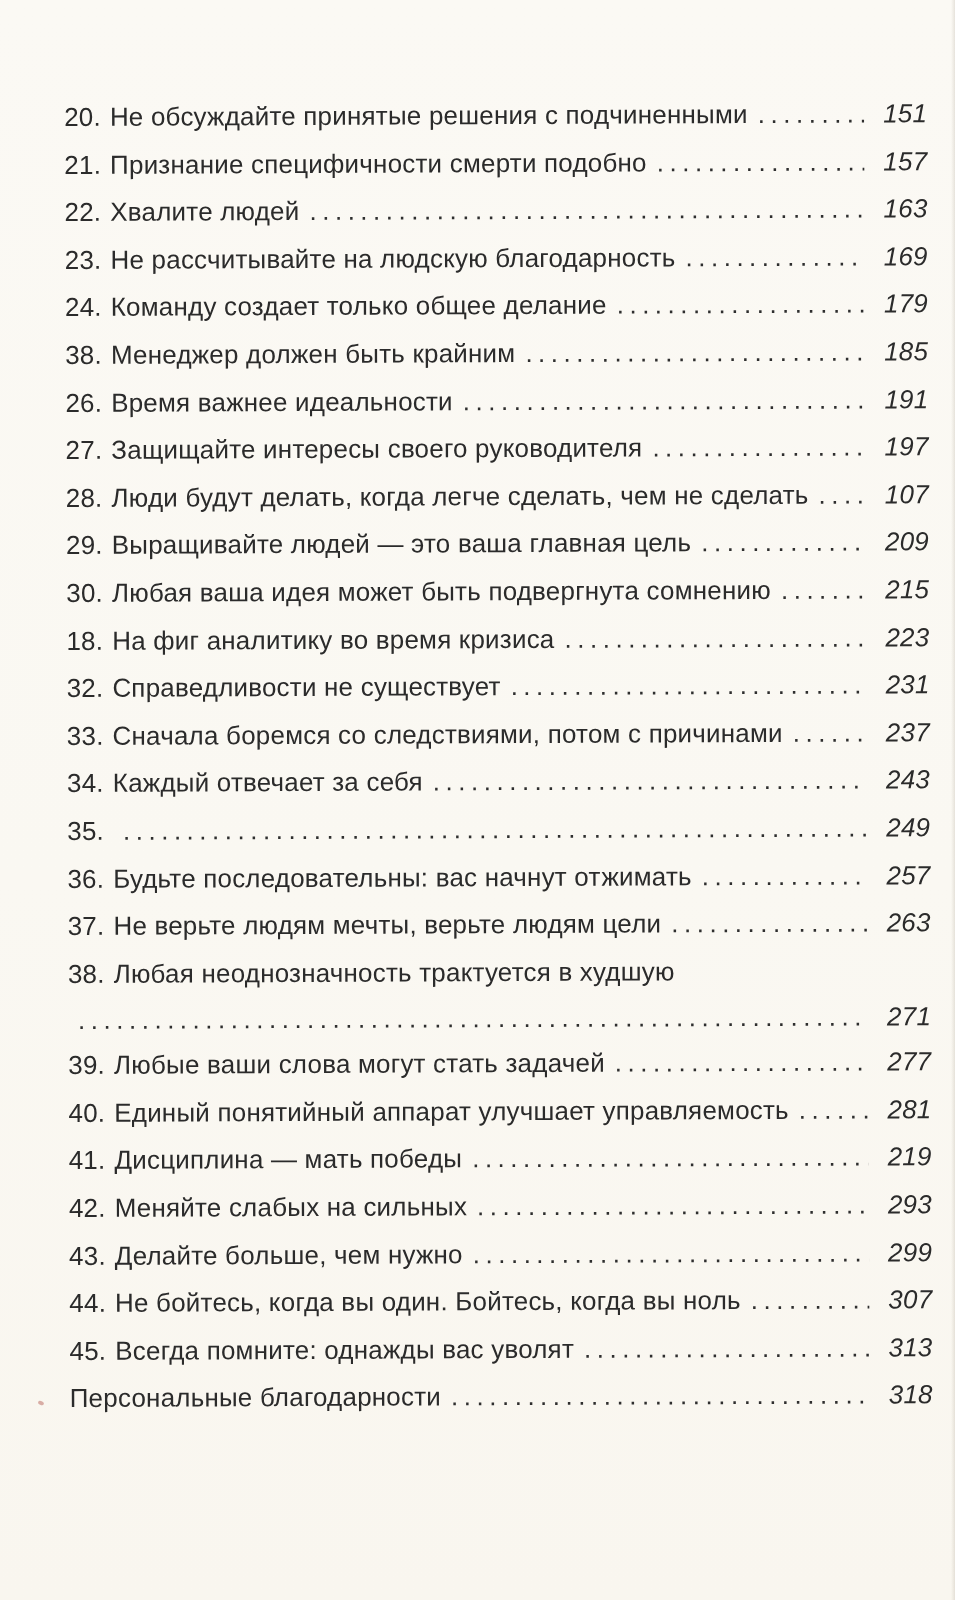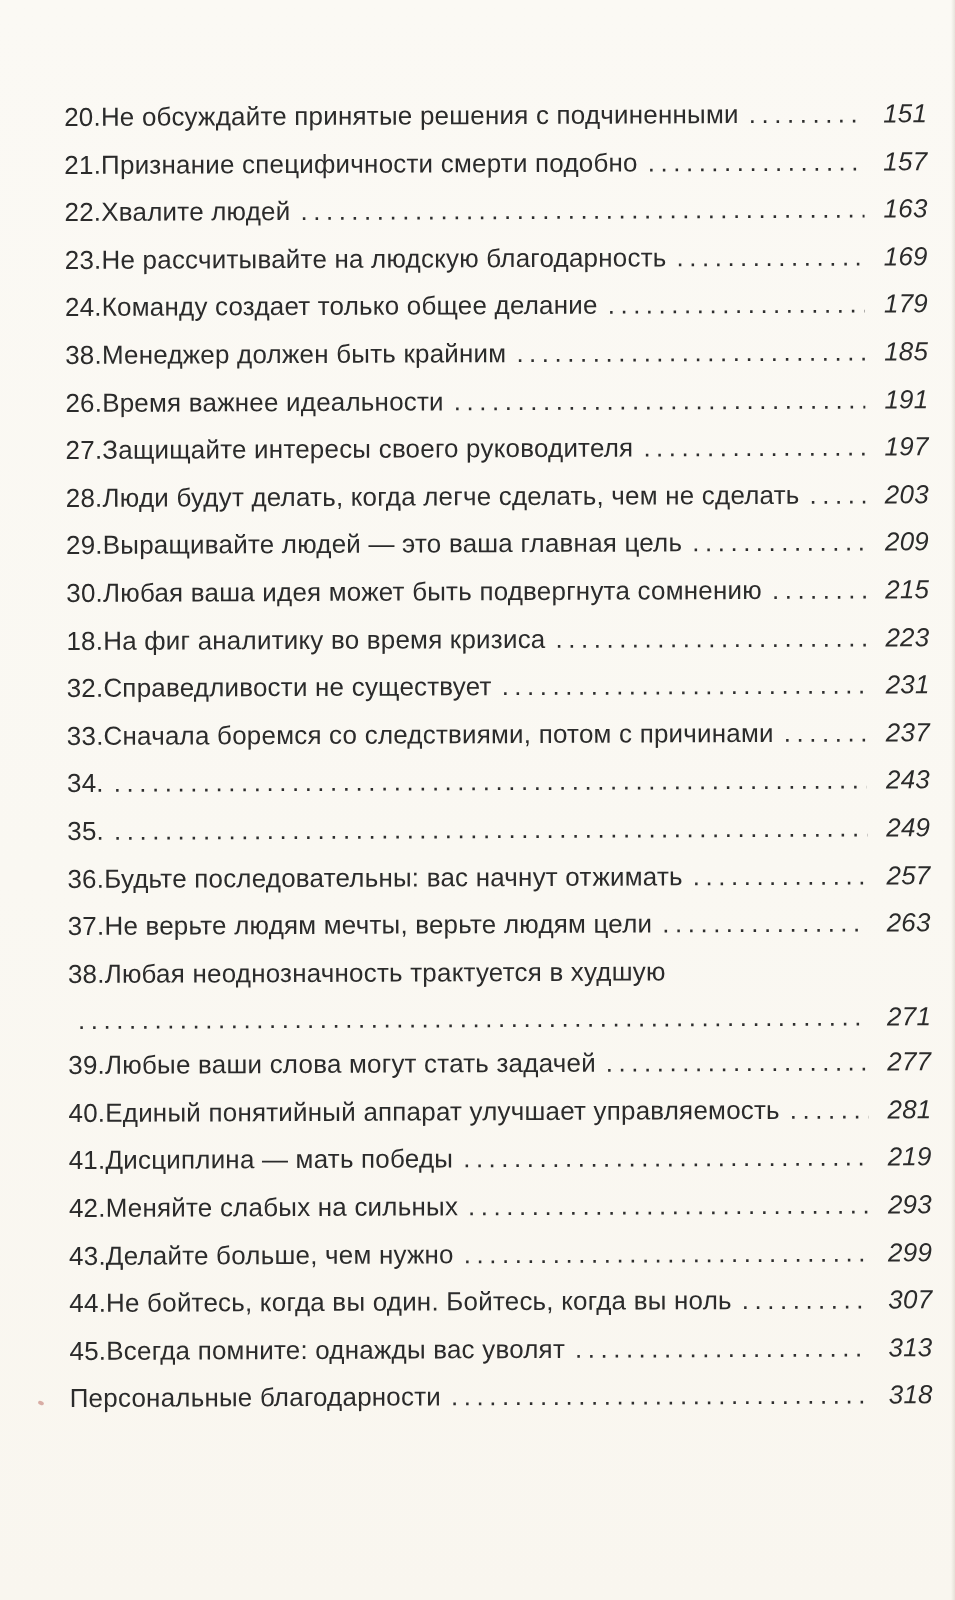--- a/index.html
+++ b/index.html
@@ -39,20 +39,21 @@
     align-items: baseline;
     font-size: 26px;
     line-height: 47.6px;
     letter-spacing: 0.2px;
     white-space: nowrap;
   }
   .line.cont {
     line-height: 44px;
   }
   .num {
+    margin-right: 9px;
     flex: 0 0 auto;
   }
   .title {
     flex: 0 0 auto;
   }
   .dots {
     flex: 1 1 auto;
     min-width: 0;
     overflow: hidden;
     margin-left: 10px;
@@ -158,21 +159,21 @@
       <span class="dots"></span>
       <span class="page-num">197</span>
     </div>
   </div>
 
   <div class="entry">
     <div class="line line1">
       <span class="num">28.</span>
       <span class="title">Люди будут делать, когда легче сделать, чем не сделать</span>
       <span class="dots"></span>
-      <span class="page-num">203</span>
+      <span class="page-num">107</span>
     </div>
   </div>
 
   <div class="entry">
     <div class="line line1">
       <span class="num">29.</span>
       <span class="title">Выращивайте людей — это ваша главная цель</span>
       <span class="dots"></span>
       <span class="page-num">209</span>
     </div>
@@ -210,20 +211,21 @@
       <span class="num">33.</span>
       <span class="title">Сначала боремся со следствиями, потом с причинами</span>
       <span class="dots"></span>
       <span class="page-num">237</span>
     </div>
   </div>
 
   <div class="entry">
     <div class="line line1">
       <span class="num">34.</span>
+      <span class="title">Каждый отвечает за себя</span>
       <span class="dots"></span>
       <span class="page-num">243</span>
     </div>
   </div>
 
   <div class="entry">
     <div class="line line1">
       <span class="num">35.</span>
       <span class="dots"></span>
       <span class="page-num">249</span>

